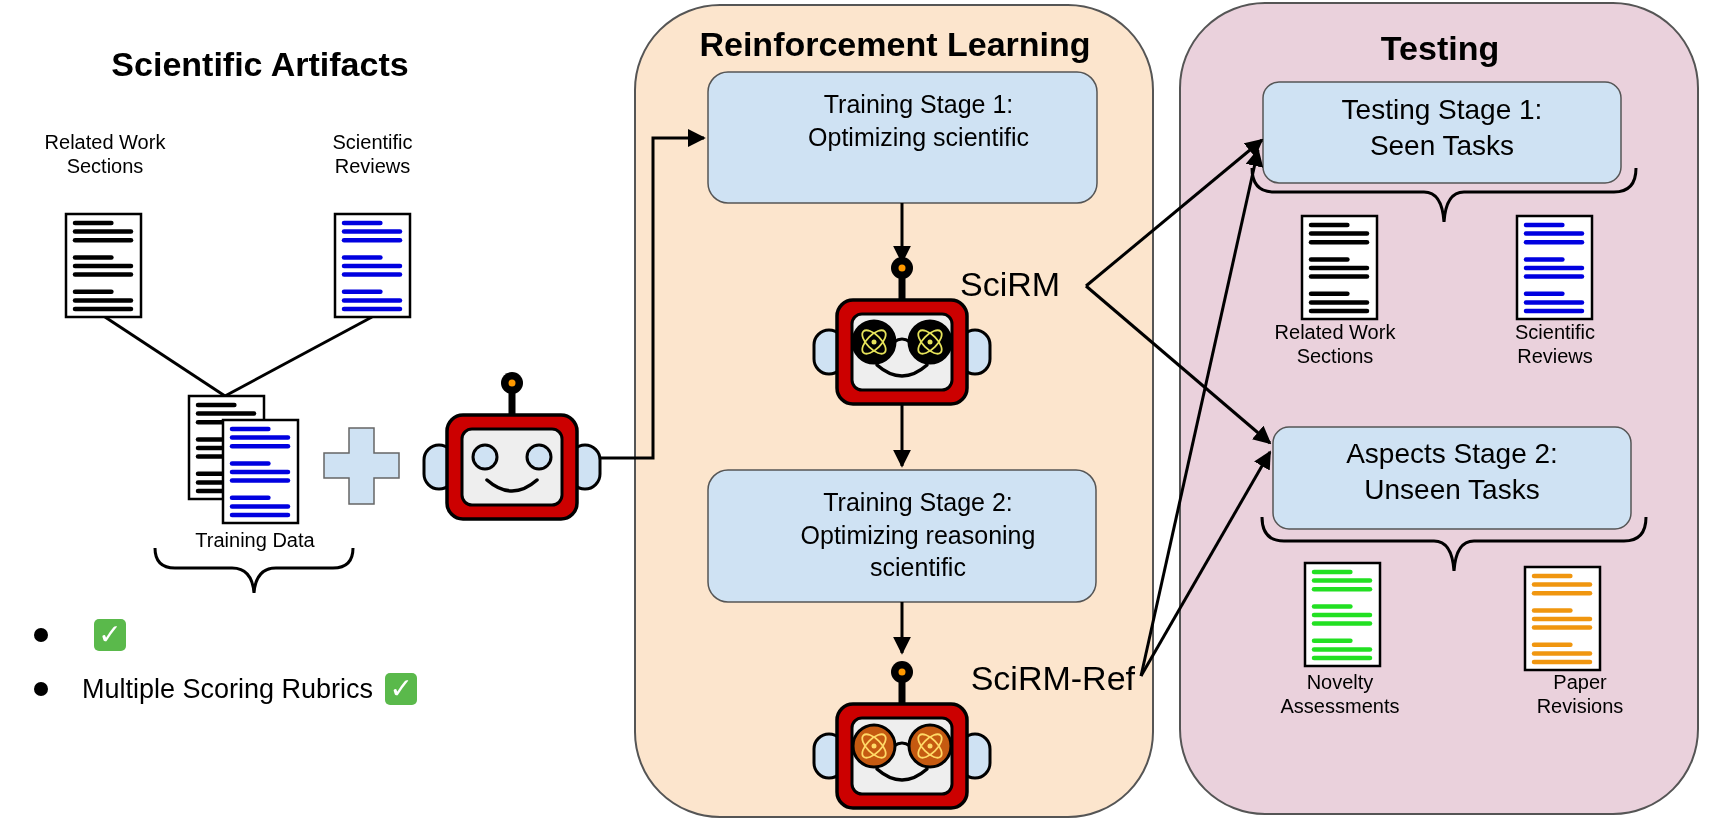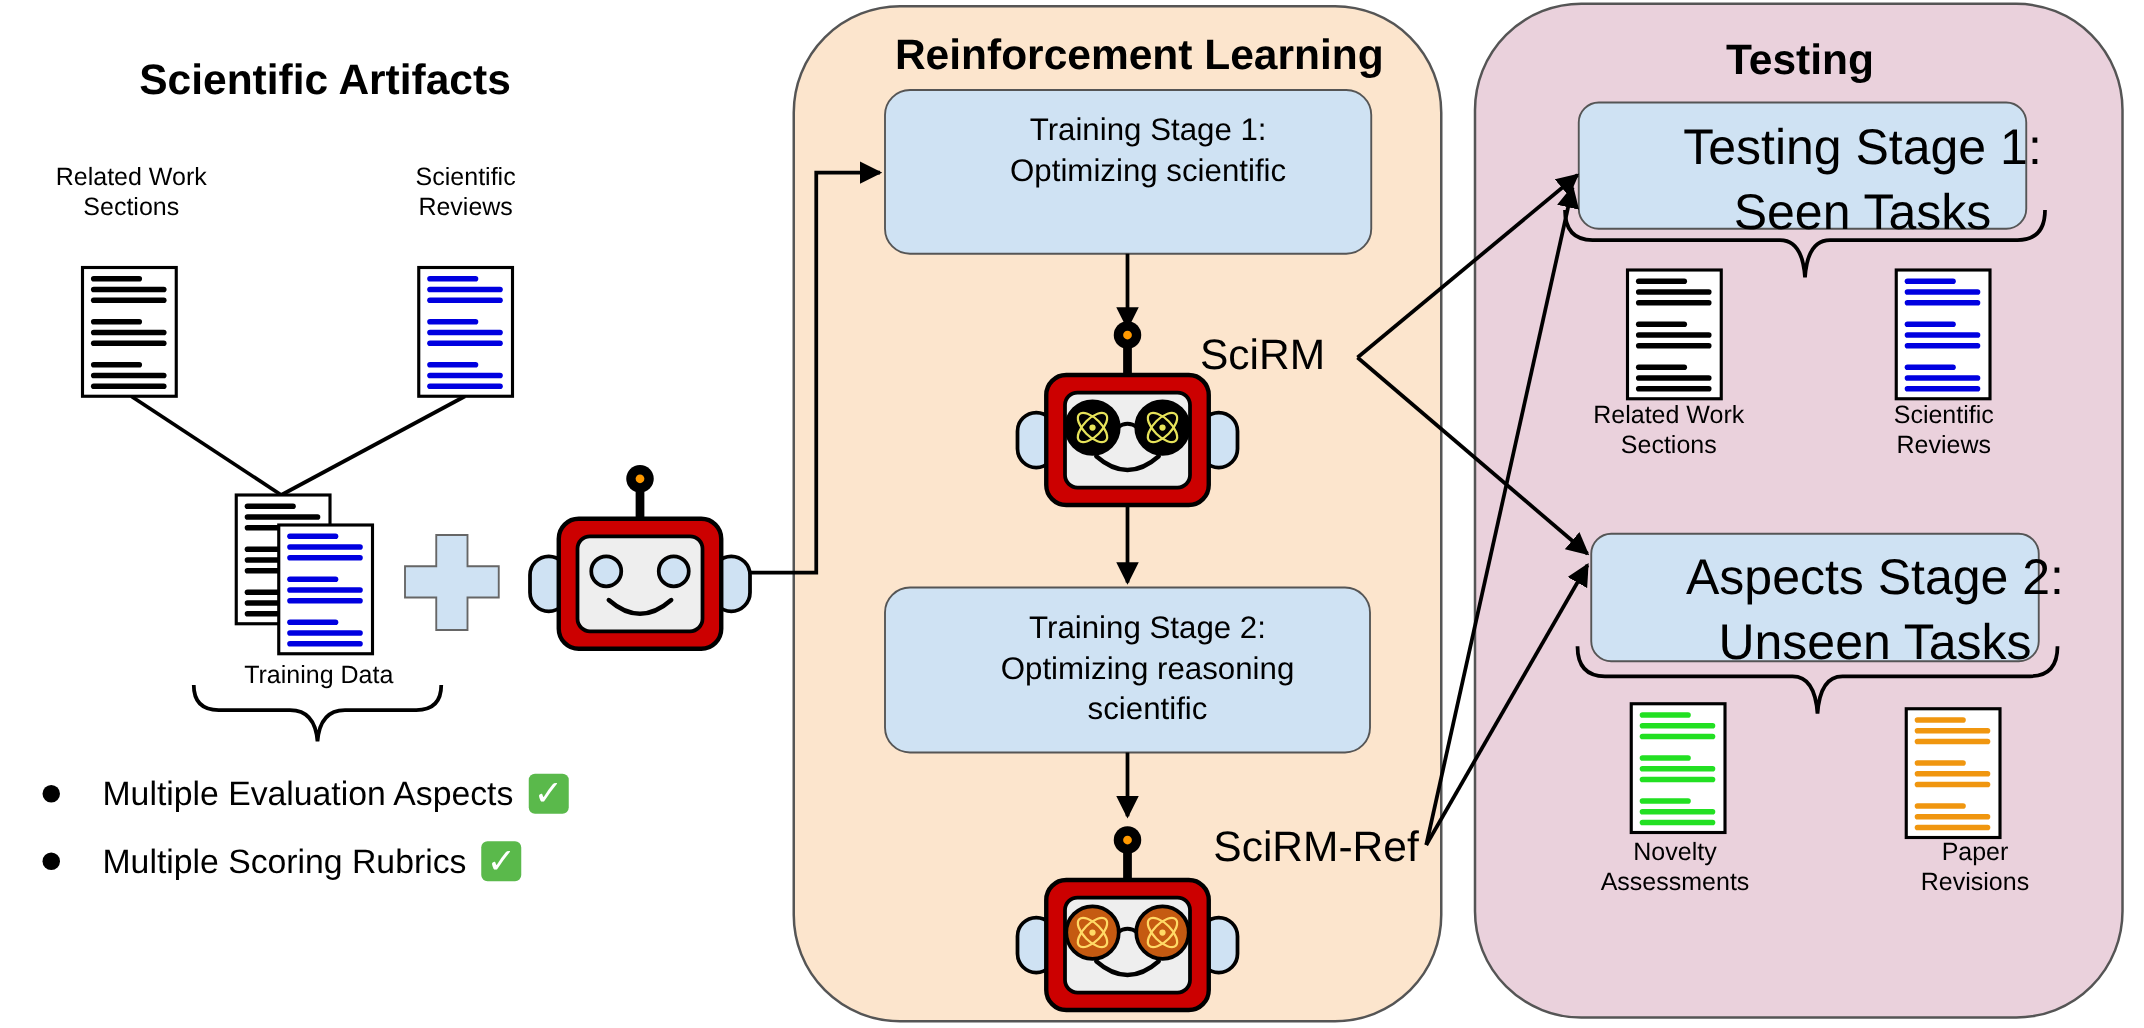--- a/index.html
+++ b/index.html
@@ -3,21 +3,21 @@
 <meta charset="utf-8">
 <style>
   html, body { margin: 0; padding: 0; background: #ffffff; }
   body { width: 1715px; height: 822px; position: relative; overflow: hidden;
          font-family: "Liberation Sans", sans-serif; color: #000; }
   #canvas { position: absolute; left: 0; top: 0; }
   .txt { position: absolute; text-align: center; white-space: nowrap; line-height: 1.2; }
   .title { font-weight: bold; font-size: 34px; }
   .label { font-size: 20px; }
   .stage { font-size: 25px; line-height: 1.3; margin-left: 16px; }
-  .tstage { font-size: 40px; line-height: 1.3; margin-left: 48px; }
+  .tstage { font-size: 28px; line-height: 1.3; }
   .model { font-size: 34px; }
   .bullets { position: absolute; left: 30px; top: 608px; font-size: 27px; }
   .bullet-row { display: flex; align-items: center; height: 54px; }
   .dot { width: 14px; height: 14px; border-radius: 50%; background: #000; margin-right: 34px; margin-left: 4px; }
   .check { display: inline-block; width: 32px; height: 32px; background: #5ab94b; border-radius: 5px;
            color: #fff; font-weight: bold; font-size: 28px; line-height: 32px; text-align: center; margin-left: 12px;
            font-family: "DejaVu Sans", sans-serif; }
 </style>
 </head>
 <body>
@@ -221,31 +221,30 @@
 <div class="txt label" style="left:280px; top:130px; width:185px;">
   <div>Scientific</div>
   <div>Reviews</div>
 </div>
 
 <div class="txt label" style="left:150px; top:528px; width:210px;">Training Data</div>
 
 <div class="bullets">
   <div class="bullet-row">
     <span class="dot"></span>
-    <span>Multiple Evaluation Aspects</span>
     <span class="check">✓</span>
   </div>
   <div class="bullet-row">
     <span class="dot"></span>
     <span>Multiple Scoring Rubrics</span>
     <span class="check">✓</span>
   </div>
 </div>
 
-<div class="txt title" style="left:607px; top:24px; width:500px;text-align:right;">Reinforcement Learning</div>
+<div class="txt title" style="left:645px; top:24px; width:500px;">Reinforcement Learning</div>
 
 <div class="txt stage" style="left:708px; top:88px; width:389px;">
   <div>Training Stage 1:</div>
   <div>Optimizing scientific</div>
 </div>
 <div class="txt stage" style="left:708px; top:486px; width:388px;">
   <div>Training Stage 2:</div>
   <div>Optimizing reasoning</div>
   <div>scientific</div>
 </div>

